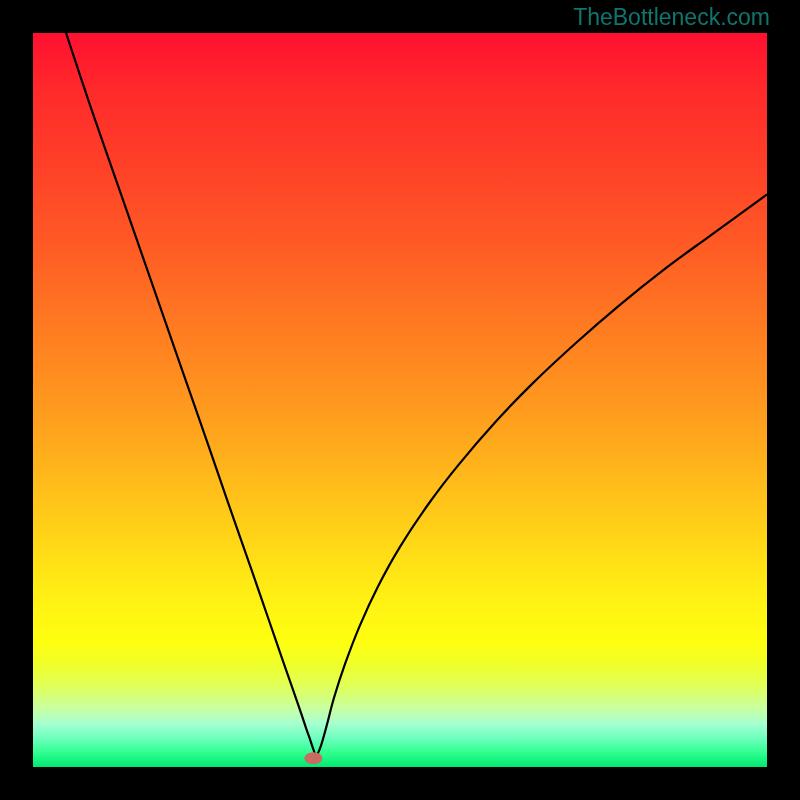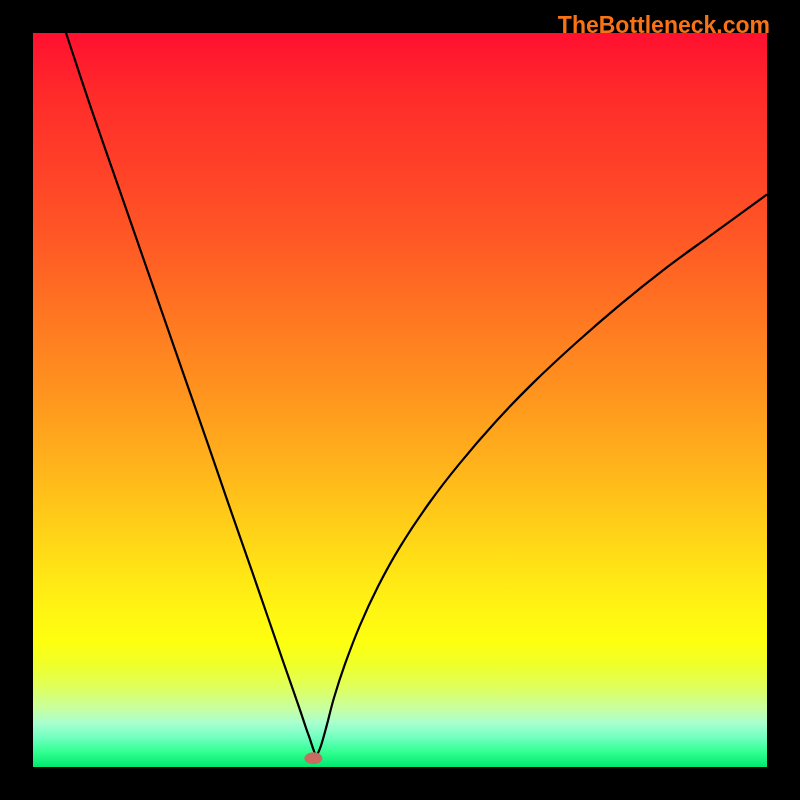--- a/index.html
+++ b/index.html
@@ -6,25 +6,25 @@
   body {
     width: 800px;
     height: 800px;
     background: #000000;
     position: relative;
     font-family: Arial, Helvetica, sans-serif;
     overflow: hidden;
   }
   .watermark {
     position: absolute;
-    top: 12px;
+    top: 4px;
     right: 30px;
-    color: #f97316;
+    color: #0f766e;
     font-size: 23px;
-    font-weight: 700;
+    font-weight: 400;
     z-index: 20;
   }
   .plot-area {
     position: absolute;
     left: 33px;
     top: 33px;
     width: 734px;
     height: 734px;
     background: linear-gradient(to bottom,
       #ff1030 0%,

